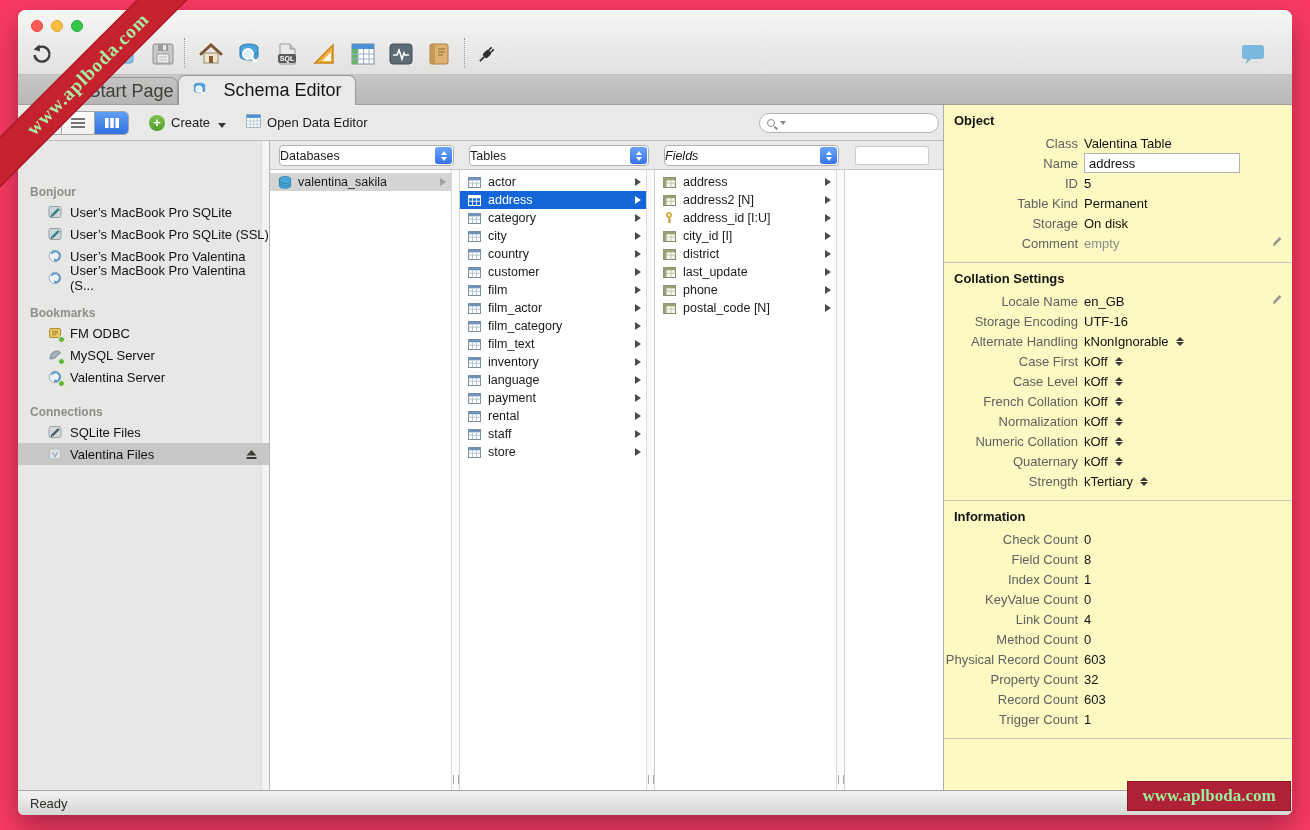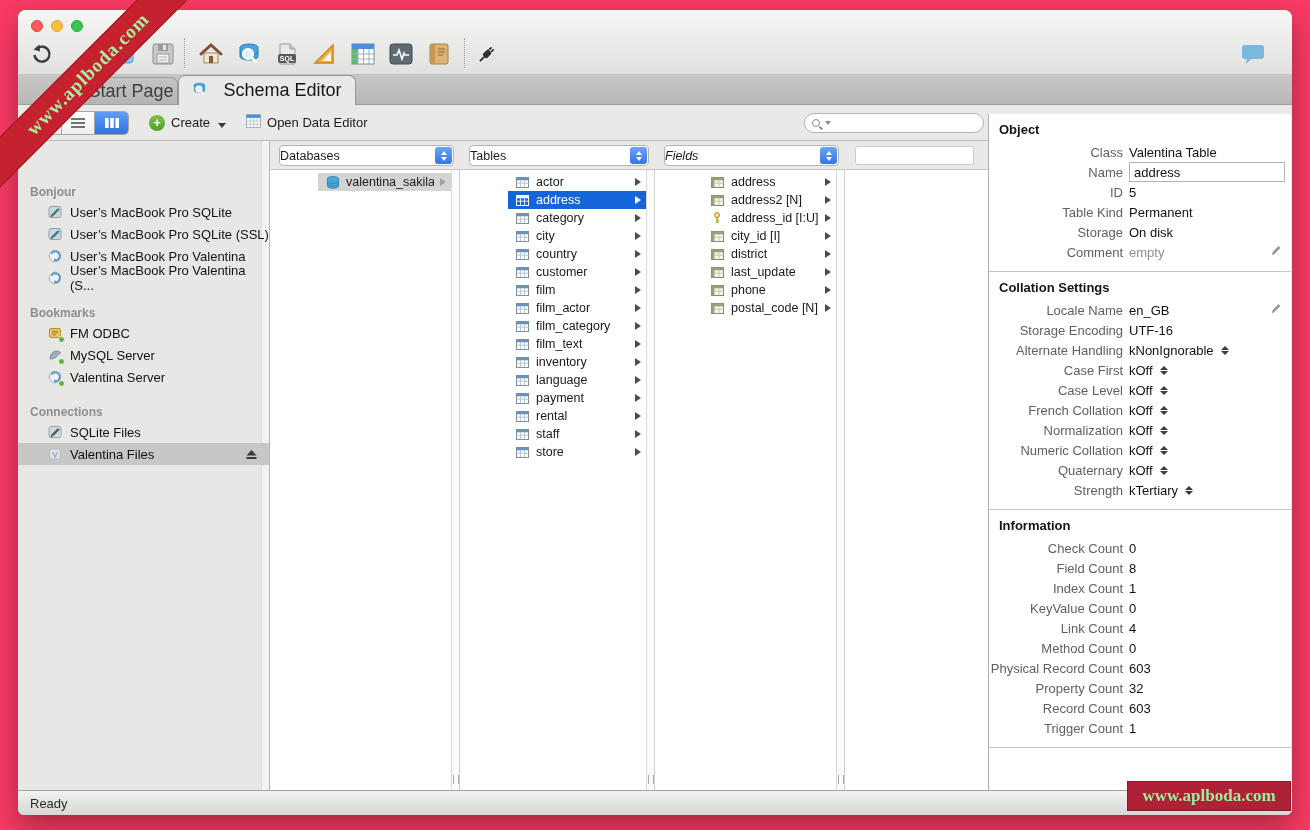--- a/index.html
+++ b/index.html
@@ -59,34 +59,34 @@
   
   .colarea { flex:1; display:flex; flex-direction:column; background:#fff; min-width:0; }
   .colhead { height:29px; background:#e9e9e7; border-bottom:1px solid #c6c6c4; display:flex; flex:none; }
   .hcell { display:flex; }
   .dd { height:21px; background:#fff; border:1px solid #b3b3b1; border-radius:4px; display:flex; align-items:center; margin:4px 6px 0 9px; flex:1; font-size:12.5px; color:#1c1c1c; padding-left:0; position:relative; }
   .dstep { position:absolute; right:1px; top:1px; bottom:1px; width:17px; border-radius:3px; background:linear-gradient(#6ba5f8,#3673e8); display:flex; flex-direction:column; align-items:center; justify-content:center; gap:2px; }
   .tup { width:0; height:0; border-bottom:4px solid #fff; border-left:3.5px solid transparent; border-right:3.5px solid transparent; }
   .tdn { width:0; height:0; border-top:4px solid #fff; border-left:3.5px solid transparent; border-right:3.5px solid transparent; }
   .emptybar { height:19px; background:#fff; border:1px solid #cbcbc9; border-radius:3px; margin:5px 14px 0 10px; flex:1; }
   .collists { flex:1; display:flex; min-height:0; }
-  .col { padding-top:3px; overflow:hidden;padding-left:48px; }
+  .col { padding-top:3px; overflow:hidden; }
   .cstrip { width:9px; border-left:1px solid #dadad8; border-right:1px solid #cfcfcd; background:#fbfbfa; position:relative; flex:none; }
   .cstrip::after { content:""; position:absolute; bottom:6px; left:50%; transform:translateX(-50%); width:4px; height:9px; border-left:1px solid #a8a8a6; border-right:1px solid #a8a8a6; }
   .row { height:18px; display:flex; align-items:center; padding:0 5px 0 8px; gap:6px; font-size:12.5px; color:#1a1a1a; }
   .row .lbl { flex:1; white-space:nowrap; overflow:hidden; }
   .row.selblue { background:#1465d8; color:#fff; }
   .row.selgray { background:#d4d4d2; }
   .arr { width:0; height:0; border-left:6px solid #4c4c4a; border-top:4.5px solid transparent; border-bottom:4.5px solid transparent; flex:none; }
   .row.selblue .arr { border-left-color:#fff; }
   .row.selgray .arr { border-left-color:#a2a2a0; }
   .ric { width:14px; height:12px; flex:none; display:flex; align-items:center; }
 
   
-  .inspector { width:303px; flex:none; border-left:1px solid #aeaeac; background:#ffffff; overflow:hidden; font-size:13px;margin-top:9px; }
+  .inspector { width:349px; flex:none; border-left:1px solid #aeaeac; background:#fef9c3; overflow:hidden; font-size:13px; }
   .isec { border-bottom:1px solid #c6c6c4; padding:5px 0 9px; }
   .isec h3 { margin:3px 0 5px 10px; font-size:13px; color:#141414; }
   .irow { min-height:20px; display:flex; align-items:center; position:relative; padding-right:26px; }
   .ilabel { width:140px; text-align:right; color:#606060; flex:none; padding-right:6px; white-space:nowrap; }
   .ival { color:#111; display:flex; align-items:center; gap:5px; white-space:nowrap; }
   .ival.muted { color:#8d8d8b; }
   .iinput { width:156px; height:20px; border:1px solid #b3b3b1; background:#fff; font:13px "Liberation Sans",sans-serif; padding:0 4px; color:#111; }
   .pencil { position:absolute; right:9px; top:50%; transform:translateY(-50%); }
   .cbx { width:14px; height:14px; background:#fff; border:1px solid #ababab; border-radius:3px; }
   .istep { display:flex; flex-direction:column; gap:1px; margin-left:2px; }

